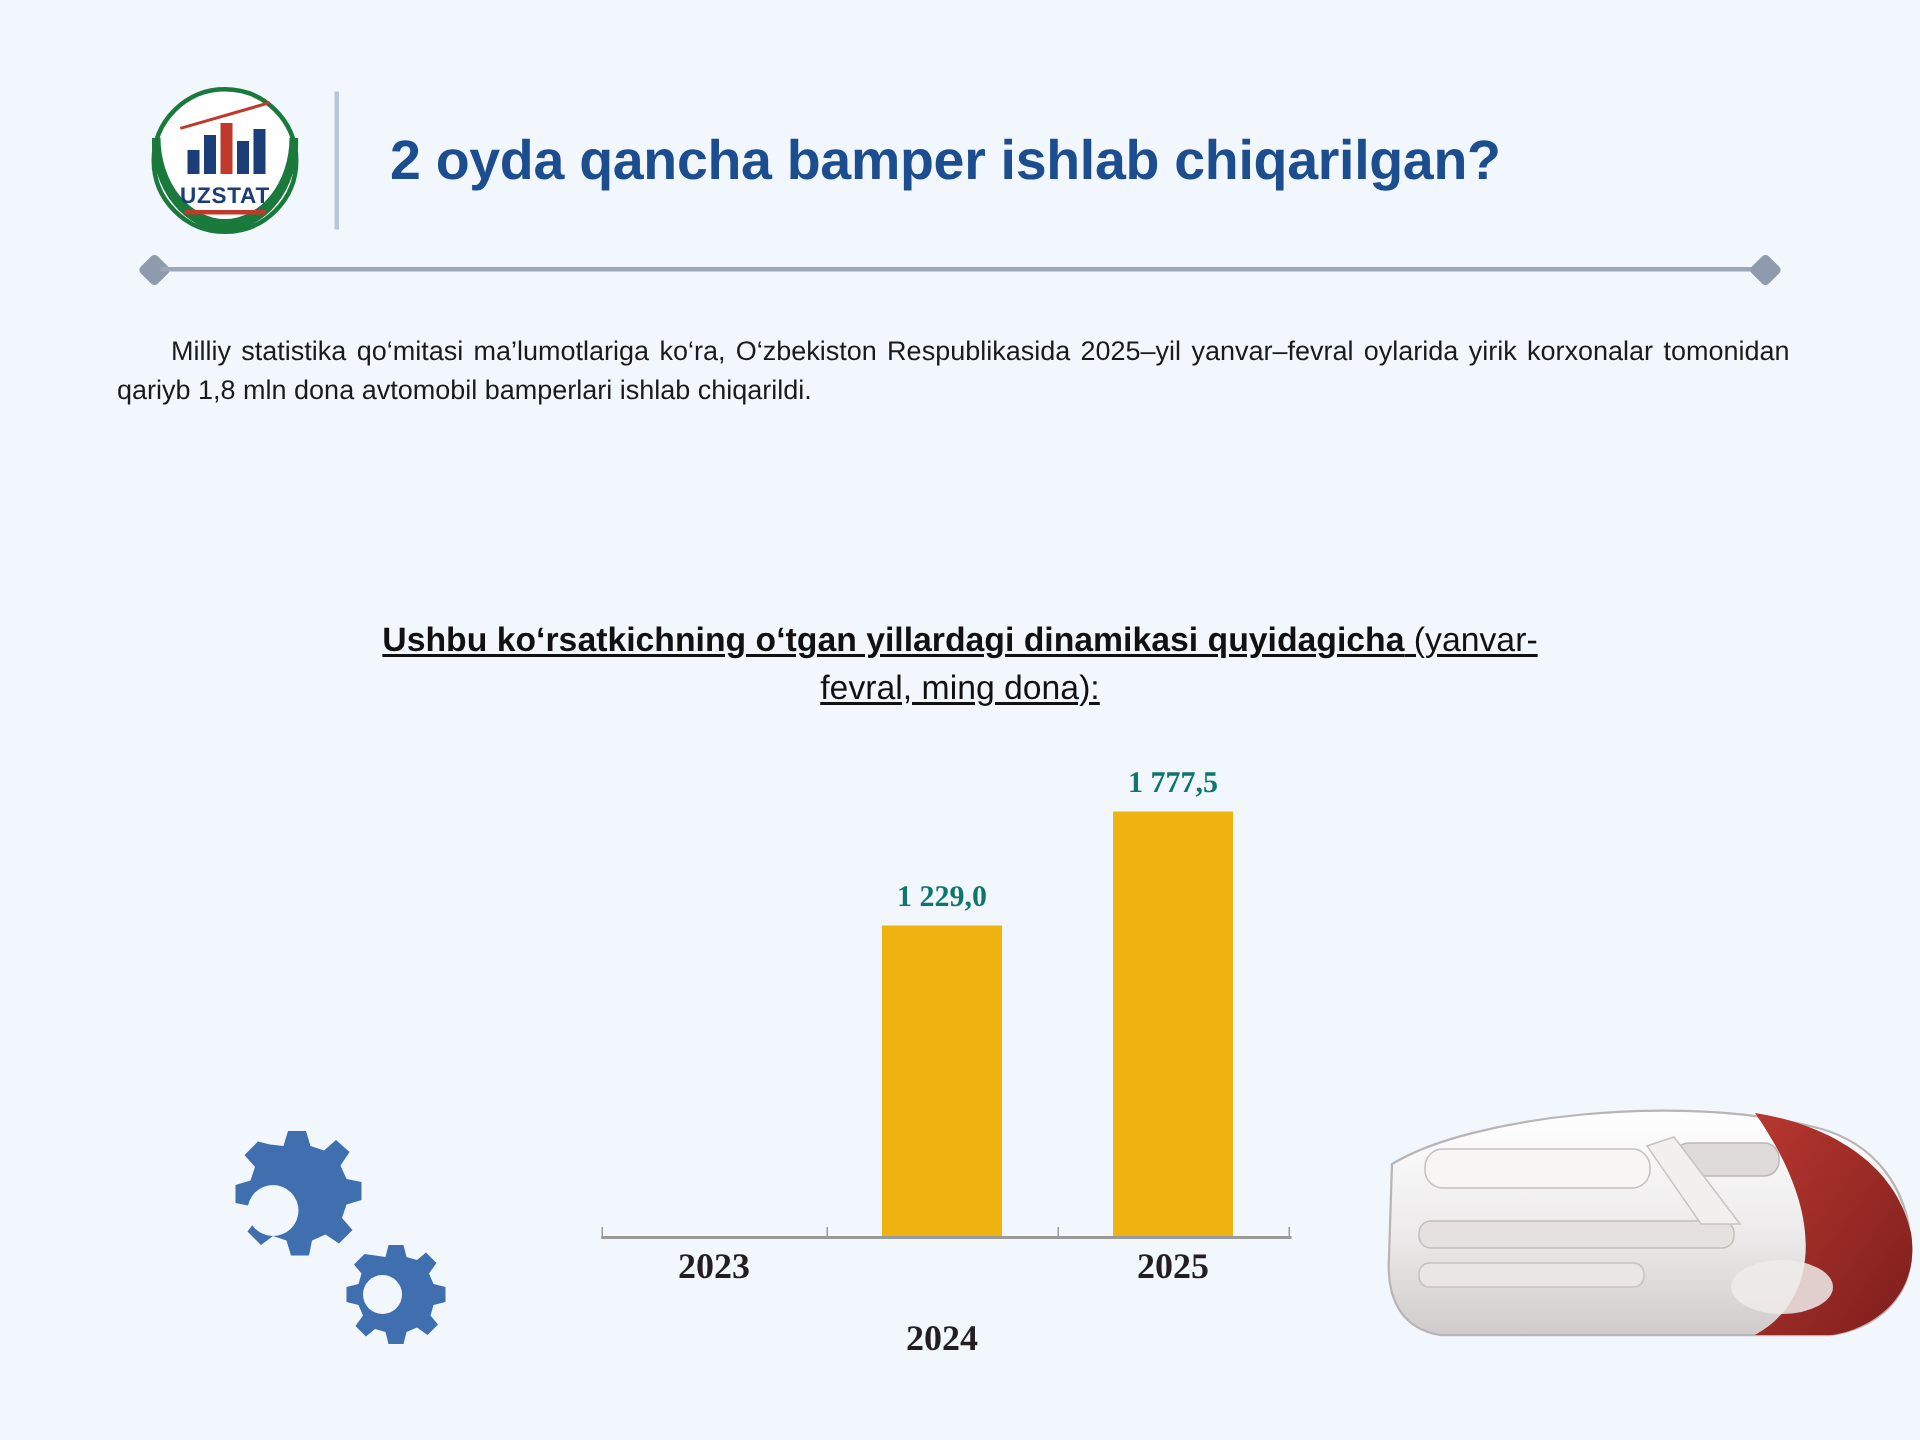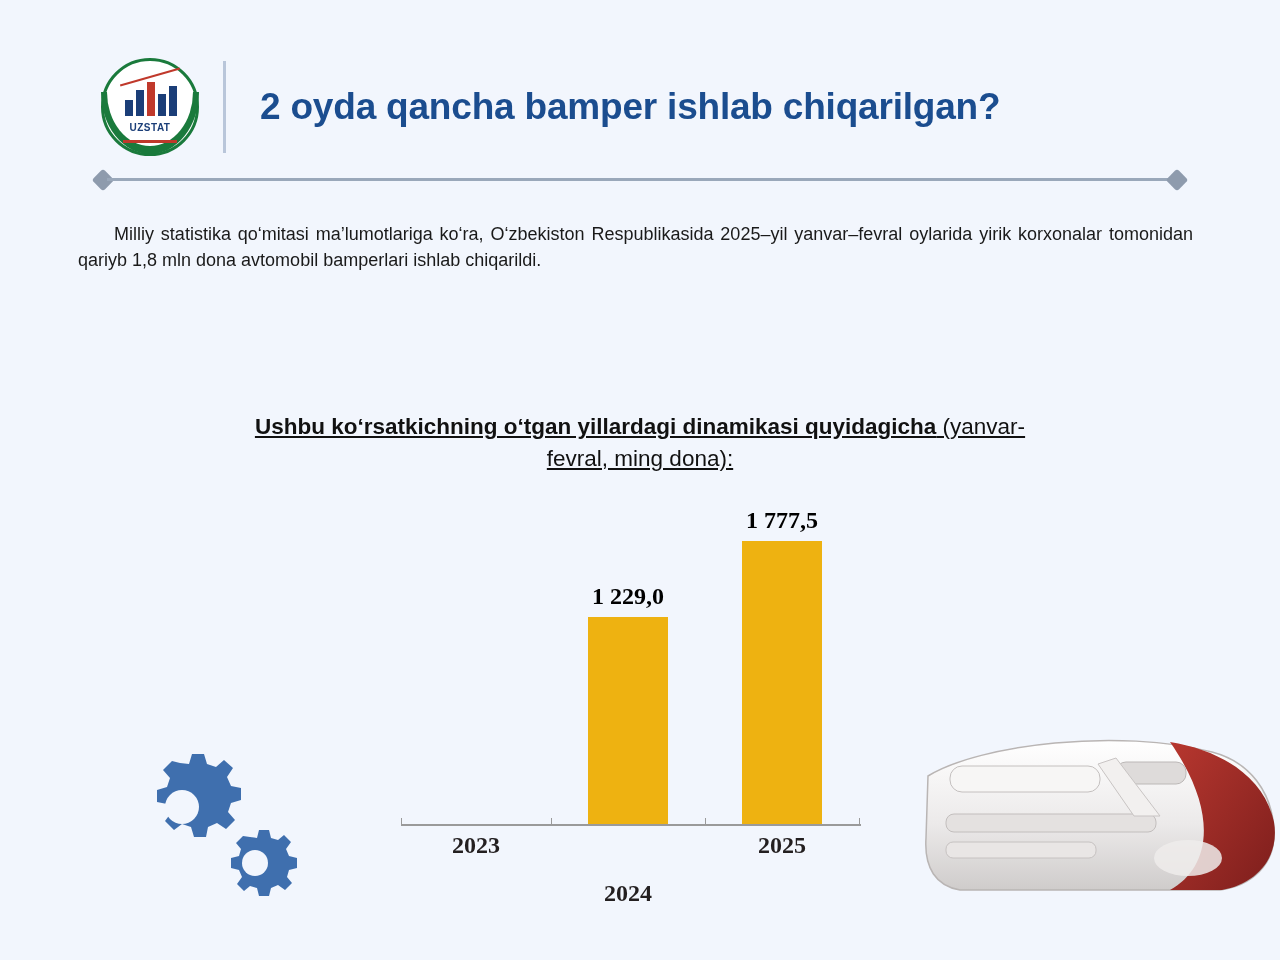--- a/index.html
+++ b/index.html
@@ -81,21 +81,21 @@
     height: 2px;
     background: #c0392b;
     transform: rotate(-16deg);
   }
   .logo-text {
     position: absolute;
     left: 0;
     top: 70px;
     width: 110px;
     text-align: center;
-    font-size: 10px;
+    font-size: 15px;
     font-weight: bold;
     letter-spacing: 0.5px;
     color: #1b3e78;
   }
   .logo-underline {
     position: absolute;
     left: 28px;
     top: 88px;
     width: 54px;
     height: 3px;
@@ -208,23 +208,23 @@
     width: 80px;
     text-align: center;
   }
   .bar-col .bar {
     width: 80px;
     background: #eeb211;
     margin: 0 auto;
   }
   .bar-col .val {
     font-family: "Liberation Serif", serif;
-    font-size: 24px;
+    font-size: 20px;
     font-weight: bold;
-    color: #000000;
+    color: #0f766e;
     margin-bottom: 7px;
     white-space: nowrap;
   }
   .cat-row {
     position: absolute;
     left: 0;
     top: 352px;
     width: 470px;
     height: 34px;
   }

